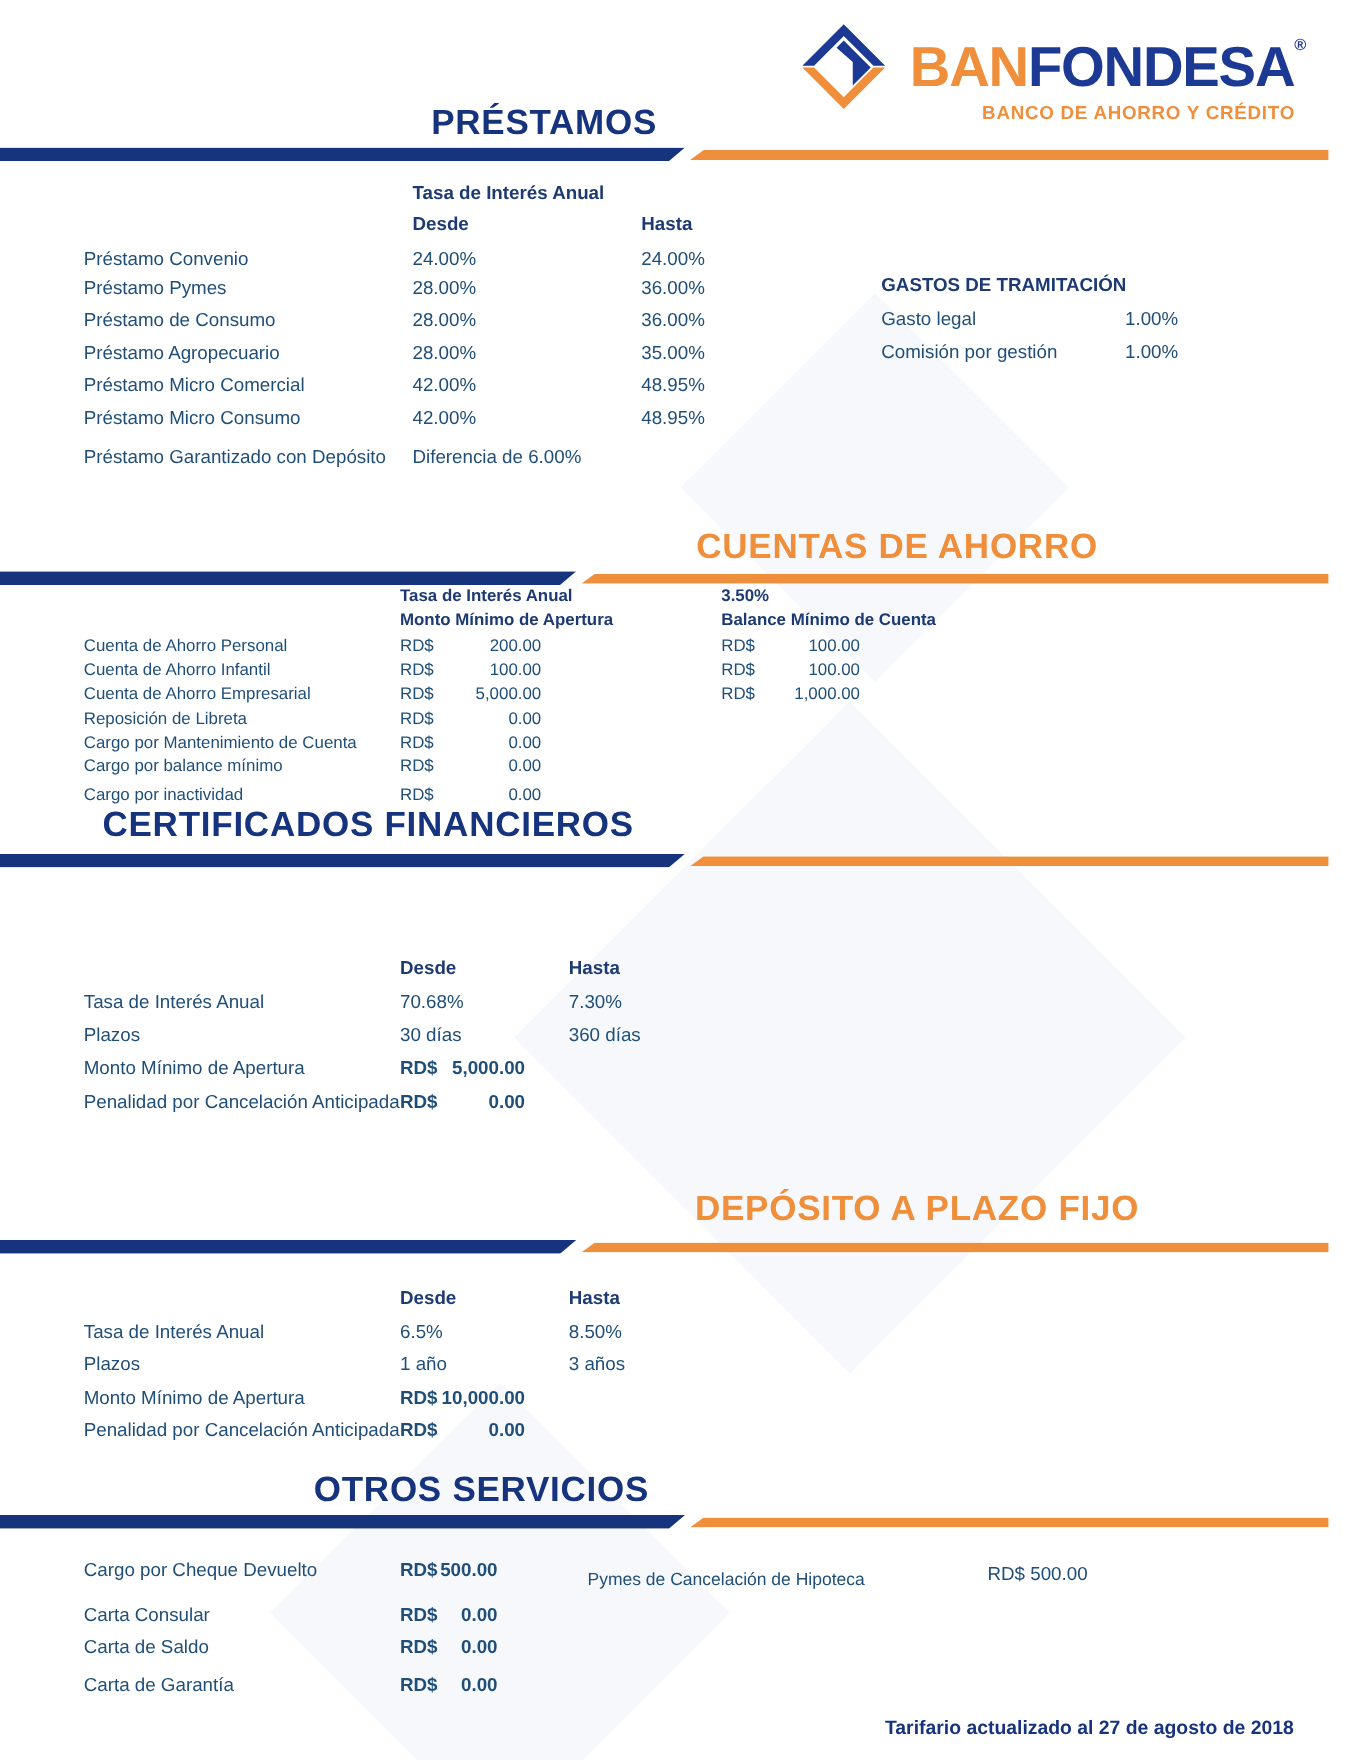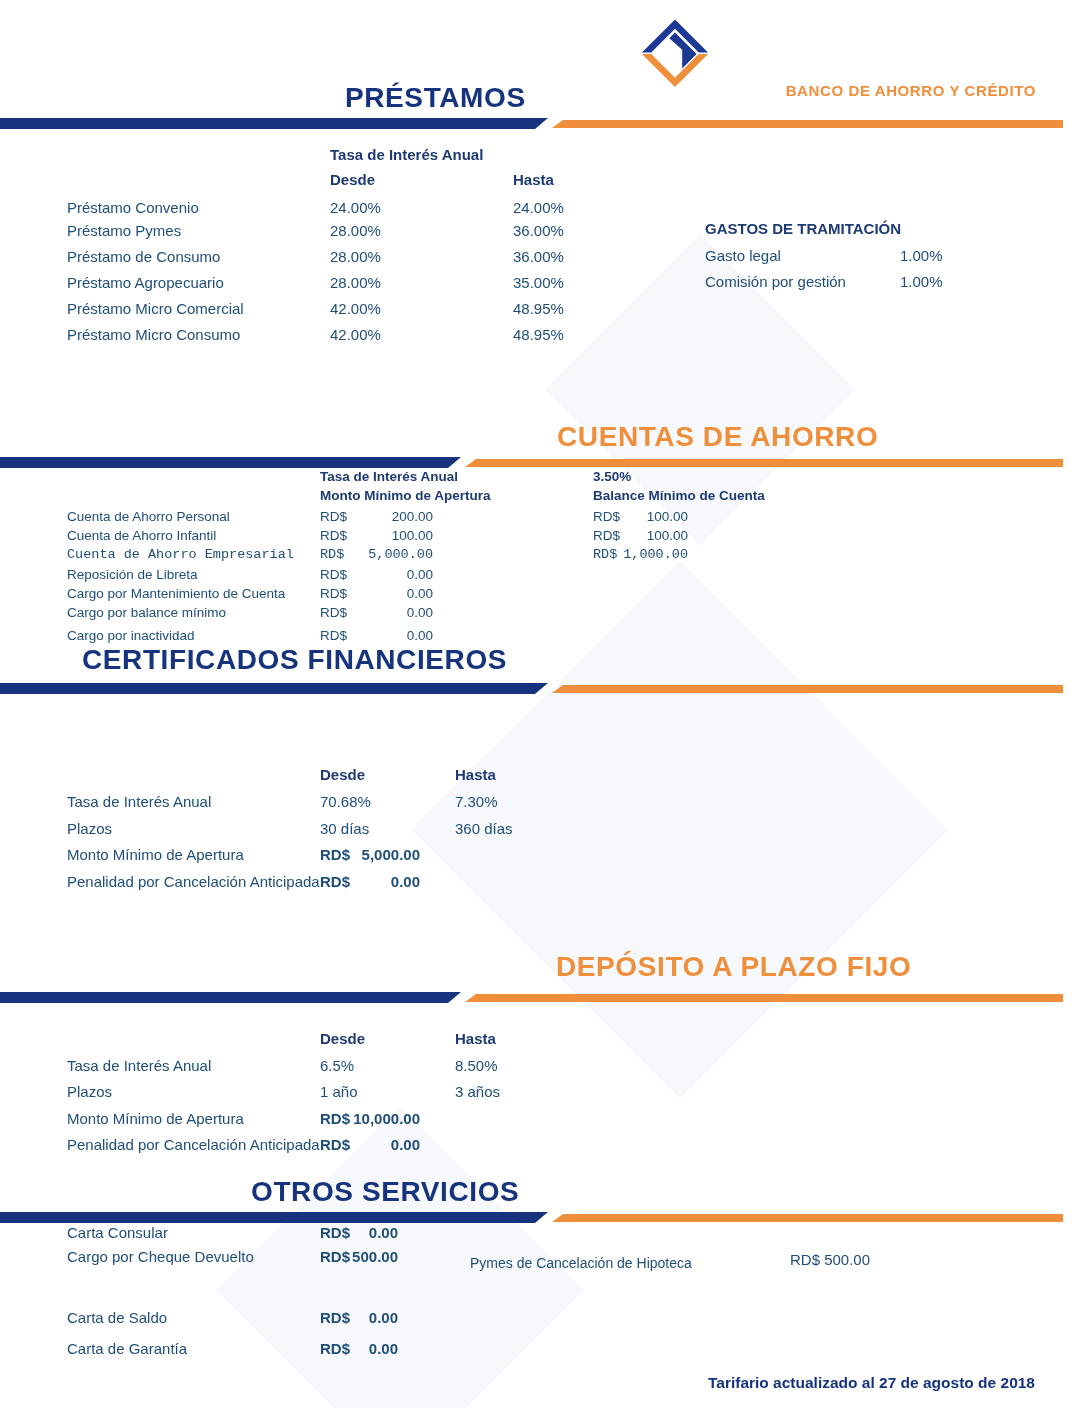--- a/index.html
+++ b/index.html
@@ -24,21 +24,21 @@
   .row span{position:absolute; white-space:pre;}
   
   .f15{font-size:15px; color:var(--body);}
   .f13{font-size:13.5px; color:var(--body);}
   .hd{font-weight:bold; color:#1d3a72;}
   
   .c-label{left:67px;} .c-desde{left:330px;} .c-hasta{left:513px;}
   .g-label{left:705px;} .g-val{left:900px;}
   .a-label{left:67px;} .a-cur1{left:320px;}
   .a-amt1{left:333px; width:100px; text-align:right;}
-  .a-cur2{left:577px;margin-left:16px;}
+  .a-cur2{left:577px;}
   .a-amt2{left:590px; width:98px; text-align:right;}
   .k-label{left:67px;} .k-desde{left:320px;} .k-hasta{left:455px;}
   .k-cur{left:320px; font-weight:bold;}
   .k-amt{left:345px; width:75px; text-align:right; font-weight:bold;}
   .o-label{left:67px;} .o-cur{left:320px; font-weight:bold;}
   .o-amt{left:335px; width:63px; text-align:right; font-weight:bold;}
   
   .logo{position:absolute; top:14px; right:44px; width:405px; height:92px; z-index:2;}
   .logo-icon{position:absolute; left:0; top:0; width:72px; height:80px;}
   .wordmark{position:absolute; right:0; top:14px; font-size:45px; font-weight:bold;
@@ -59,20 +59,21 @@
   <div class="wm" style="left:590px; top:280px; width:220px; height:220px;"></div>
   <div class="wm" style="left:490px; top:640px; width:380px; height:380px;"></div>
   <div class="wm" style="left:270px; top:1160px; width:260px; height:260px;"></div>
 
   <div class="logo">
     <svg class="logo-icon" viewBox="0 0 100 100">
       <polygon points="4,50 50,96 96,50 83,50 50,83 17,50" fill="#ef8e3b"></polygon>
       <polygon points="4,48 50,2 96,48 83,48 50,15 17,48" fill="#1c3a94"></polygon>
       <polygon points="50,20 80,50 60,70 60,44 42,28" fill="#1c3a94"></polygon>
     </svg>
+    <div class="wordmark"><span class="ban">BAN</span><span class="fon">FONDESA</span><sup>®</sup></div>
     <div class="tagline">BANCO DE AHORRO Y CRÉDITO</div>
   </div>
 
   <div class="sec-title" style="left:345px; top:82px;">PRÉSTAMOS</div>
   <div class="bar" style="top:118px;">
       <i class="bb" style="width:548px;"></i>
       <i class="bo" style="left:552px; width:511px;"></i>
     </div>
 
   <div class="t f15 hd" style="left:330px; top:146px;">Tasa de Interés Anual</div>
@@ -107,20 +108,24 @@
   <div class="row f15" style="top:300px;">
     <span class="c-label">Préstamo Micro Comercial</span>
     <span class="c-desde">42.00%</span>
     <span class="c-hasta">48.95%</span>
   </div>
   <div class="row f15" style="top:326px;">
     <span class="c-label">Préstamo Micro Consumo</span>
     <span class="c-desde">42.00%</span>
     <span class="c-hasta">48.95%</span>
   </div>
+  <div class="row f15" style="top:357px;">
+    <span class="c-label">Préstamo Garantizado con Depósito</span>
+    <span class="c-desde">Diferencia de 6.00%</span>
+  </div>
 
   <div class="t f15 hd" style="left:705px; top:220px;">GASTOS DE TRAMITACIÓN</div>
   <div class="row f15" style="top:247px;">
     <span class="g-label">Gasto legal</span>
     <span class="g-val">1.00%</span>
   </div>
   <div class="row f15" style="top:273px;">
     <span class="g-label">Comisión por gestión</span>
     <span class="g-val">1.00%</span>
   </div>
@@ -147,21 +152,21 @@
     <span class="a-cur2">RD$</span>
     <span class="a-amt2">100.00</span>
   </div>
   <div class="row f13" style="top:528px;">
     <span class="a-label">Cuenta de Ahorro Infantil</span>
     <span class="a-cur1">RD$</span>
     <span class="a-amt1">100.00</span>
     <span class="a-cur2">RD$</span>
     <span class="a-amt2">100.00</span>
   </div>
-  <div class="row f13" style="top:547px;font-family:Liberation Mono, monospace;">
+  <div class="row f13" style="top:547px;">
     <span class="a-label">Cuenta de Ahorro Empresarial</span>
     <span class="a-cur1">RD$</span>
     <span class="a-amt1">5,000.00</span>
     <span class="a-cur2">RD$</span>
     <span class="a-amt2">1,000.00</span>
   </div>
   <div class="row f13" style="top:567px;">
     <span class="a-label">Reposición de Libreta</span>
     <span class="a-cur1">RD$</span>
     <span class="a-amt1">0.00</span>
@@ -248,21 +253,21 @@
   <div class="bar" style="top:1212px;">
       <i class="bb" style="width:548px;"></i>
       <i class="bo" style="left:552px; width:511px;"></i>
     </div>
 
   <div class="row f15" style="top:1248px;">
     <span class="o-label">Cargo por Cheque Devuelto</span>
     <span class="o-cur">RD$</span>
     <span class="o-amt">500.00</span>
   </div>
-  <div class="row f15" style="top:1224px;">
+  <div class="row f15" style="top:1284px;">
     <span class="o-label">Carta Consular</span>
     <span class="o-cur">RD$</span>
     <span class="o-amt">0.00</span>
   </div>
   <div class="row f15" style="top:1309px;">
     <span class="o-label">Carta de Saldo</span>
     <span class="o-cur">RD$</span>
     <span class="o-amt">0.00</span>
   </div>
   <div class="row f15" style="top:1340px;">

